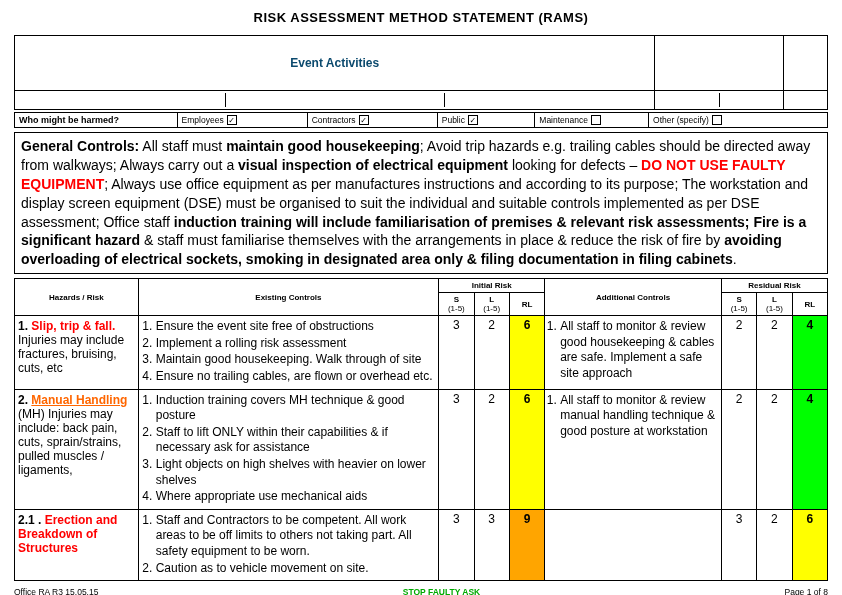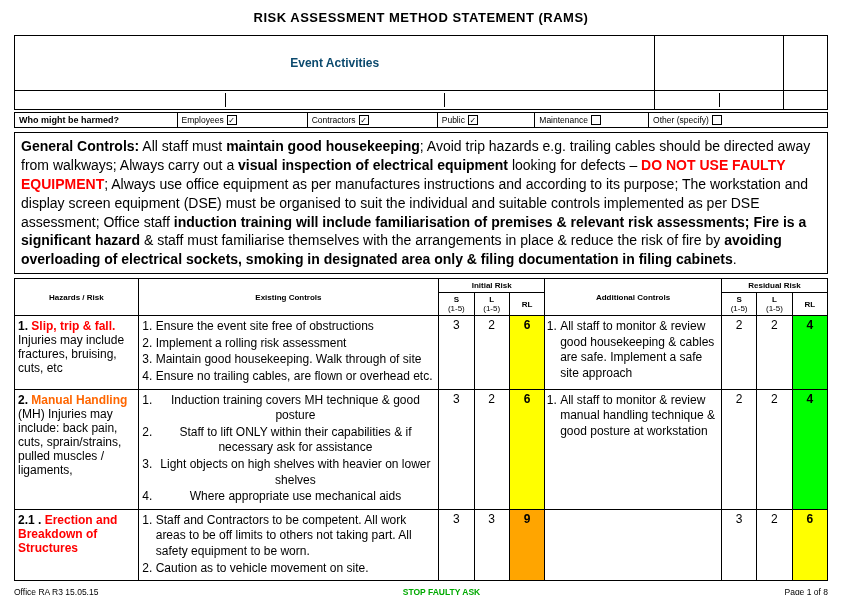--- a/index.html
+++ b/index.html
@@ -69,21 +69,21 @@
       display: flex;
       justify-content: space-between;
       margin-top: 6px;
       font-size: 8.5px;
     }
     .footer-center { color: #00AA00; font-weight: bold; }
     .checkbox-row { display: flex; align-items: flex-start; gap: 3px; }
     .checkbox { display: inline-block; width: 10px; height: 10px; border: 1px solid #000; vertical-align: middle; text-align: center; line-height: 10px; font-size: 8px; }
     .checked::after { content: '✓'; font-size: 8px; }
     .hazard-slip { color: #FF0000; font-weight: bold; }
-    .hazard-mh { color: #FF6600; font-weight: bold; }
+    .hazard-mh { color: #FF6600; font-weight: bold; text-decoration: underline; }
     .hazard-erect { color: #FF0000; font-weight: bold; }
     ol { padding-left: 14px; margin: 0; }
     ol li { margin-bottom: 1px; line-height: 1.3; }
   </style>
 </head>
 <body>
 
 <h1 class="main-title">RISK ASSESSMENT METHOD STATEMENT (RAMS)</h1>
 
 <table style="margin-bottom:2px;">
@@ -204,21 +204,21 @@
       </td>
       <td class="center">2</td>
       <td class="center">2</td>
       <td class="green-cell">4</td>
     </tr>
 
     <tr>
       <td style="vertical-align:top;padding:3px;">
         <span style="font-weight:bold;">2. </span><span class="hazard-mh">Manual Handling</span> (MH) Injuries may include: back pain, cuts, sprain/strains, pulled muscles / ligaments,
       </td>
-      <td style="vertical-align:top;padding:3px;text-align:center;">
+      <td style="vertical-align:top;padding:3px;">
         <ol>
           <li>Induction training covers MH technique &amp; good posture</li>
           <li>Staff to lift ONLY within their capabilities &amp; if necessary ask for assistance</li>
           <li>Light objects on high shelves with heavier on lower shelves</li>
           <li>Where appropriate use mechanical aids</li>
         </ol>
       </td>
       <td class="center">3</td>
       <td class="center">2</td>
       <td class="yellow-cell">6</td>

